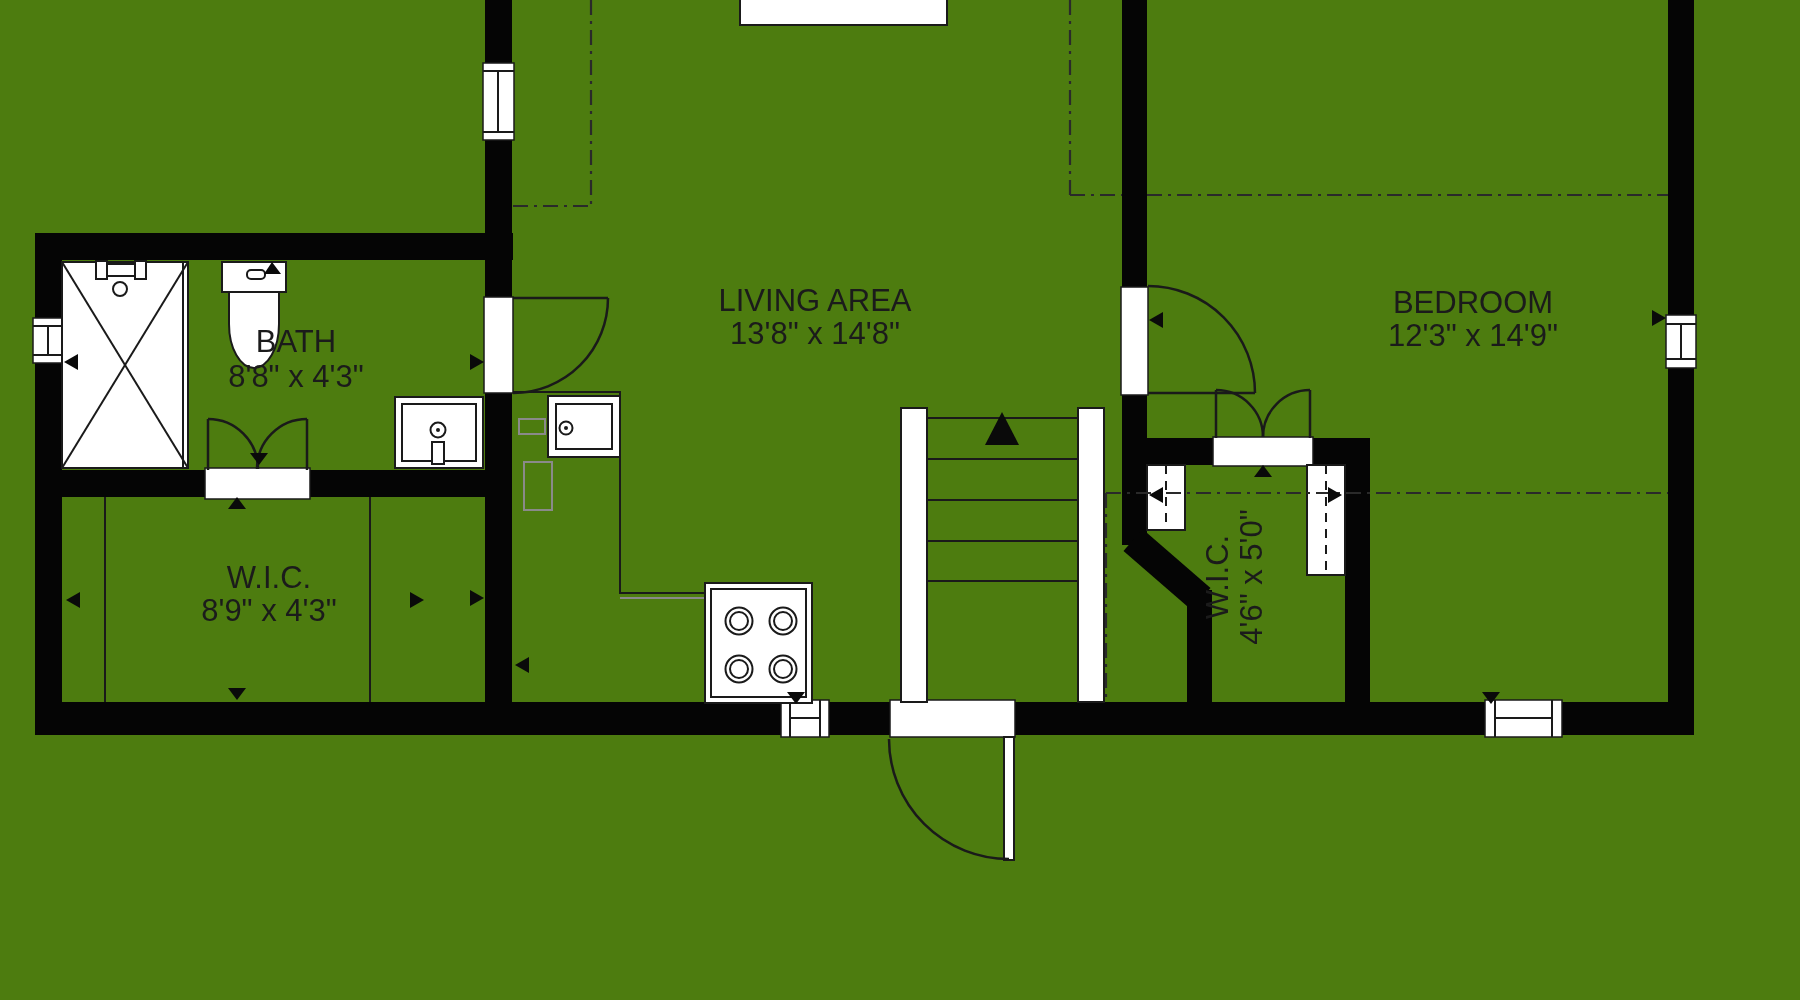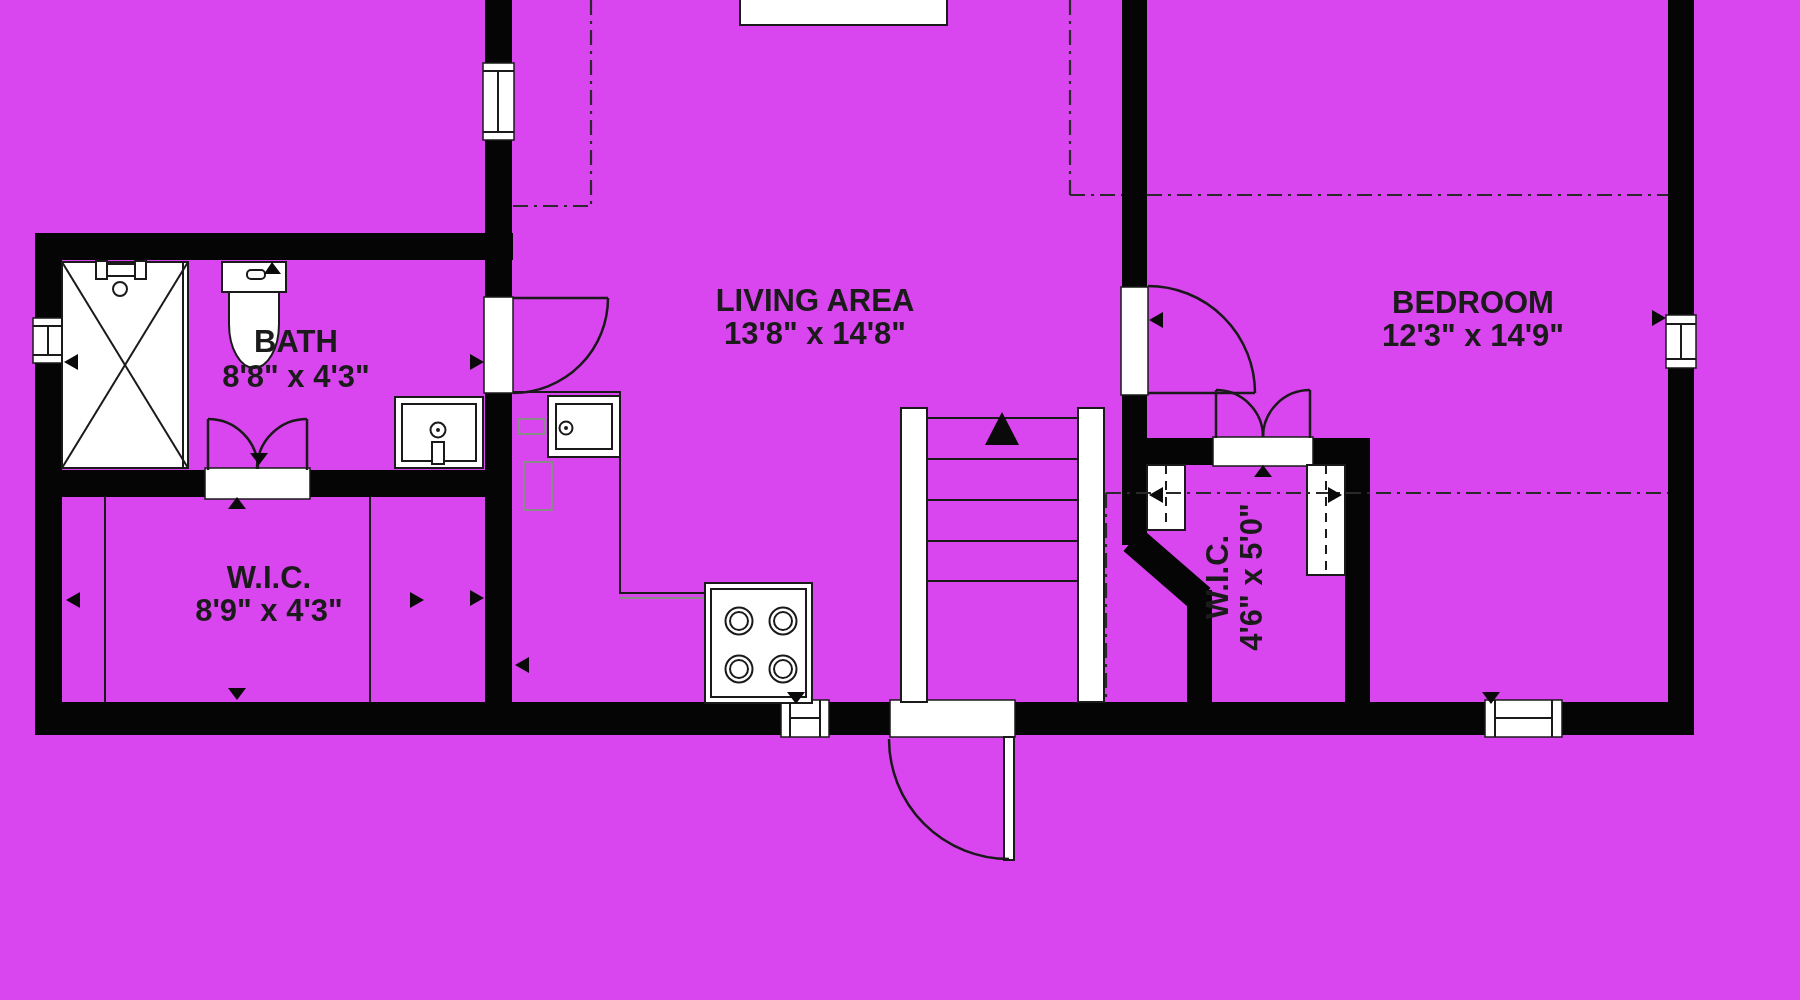--- a/index.html
+++ b/index.html
@@ -1,16 +1,16 @@
 <!DOCTYPE html>
 <html><head>
 <meta charset="utf-8">
 <style>
   html,body{margin:0;padding:0;background:#ffffff;}
-  .stage{width:1800px;height:1000px;position:relative;background:#d946ef;overflow:hidden;font-weight:bold;}
+  .stage{width:1800px;height:1000px;position:relative;background:#4d7c0f;overflow:hidden;}
   svg{display:block;}
   text{font-family:"Liberation Sans", sans-serif; fill:#1b1b1b;}
   .room-name{font-size:31px;}
   .room-dims{font-size:31px;}
   .wall{fill:#050505;}
   .thin{stroke:#1a1a1a;stroke-width:2;fill:none;}
   .fixture{stroke:#1a1a1a;stroke-width:2;fill:#ffffff;}
   .fixture-light{stroke:#8a8a8a;stroke-width:2;fill:none;}
   .doorarc{stroke:#1a1a1a;stroke-width:2.5;fill:none;}
   .jamb{fill:#ffffff;stroke:#1a1a1a;stroke-width:1.5;}

